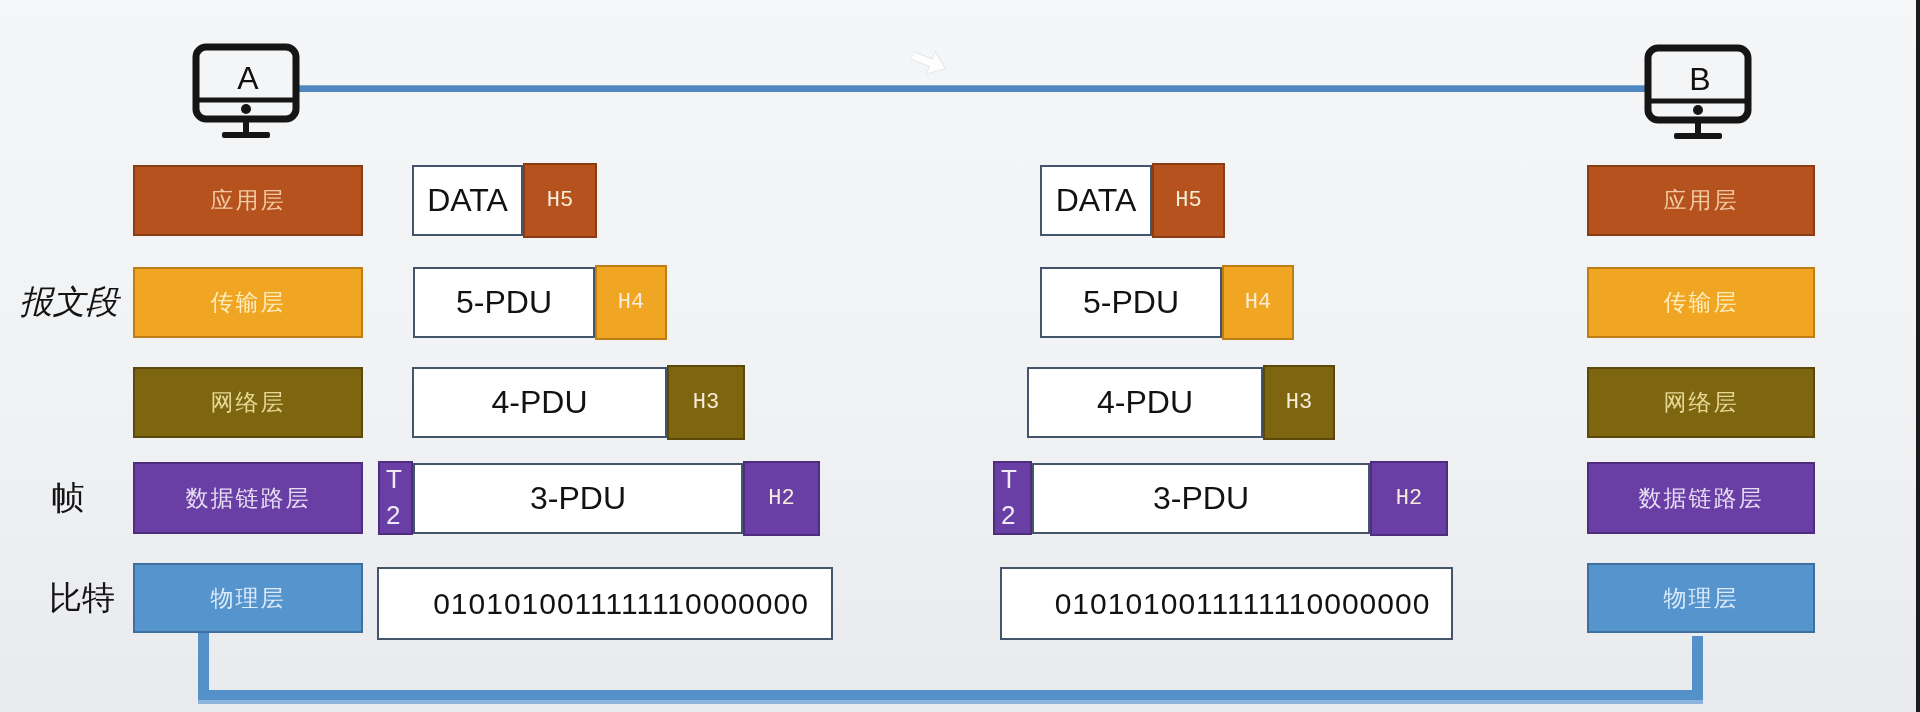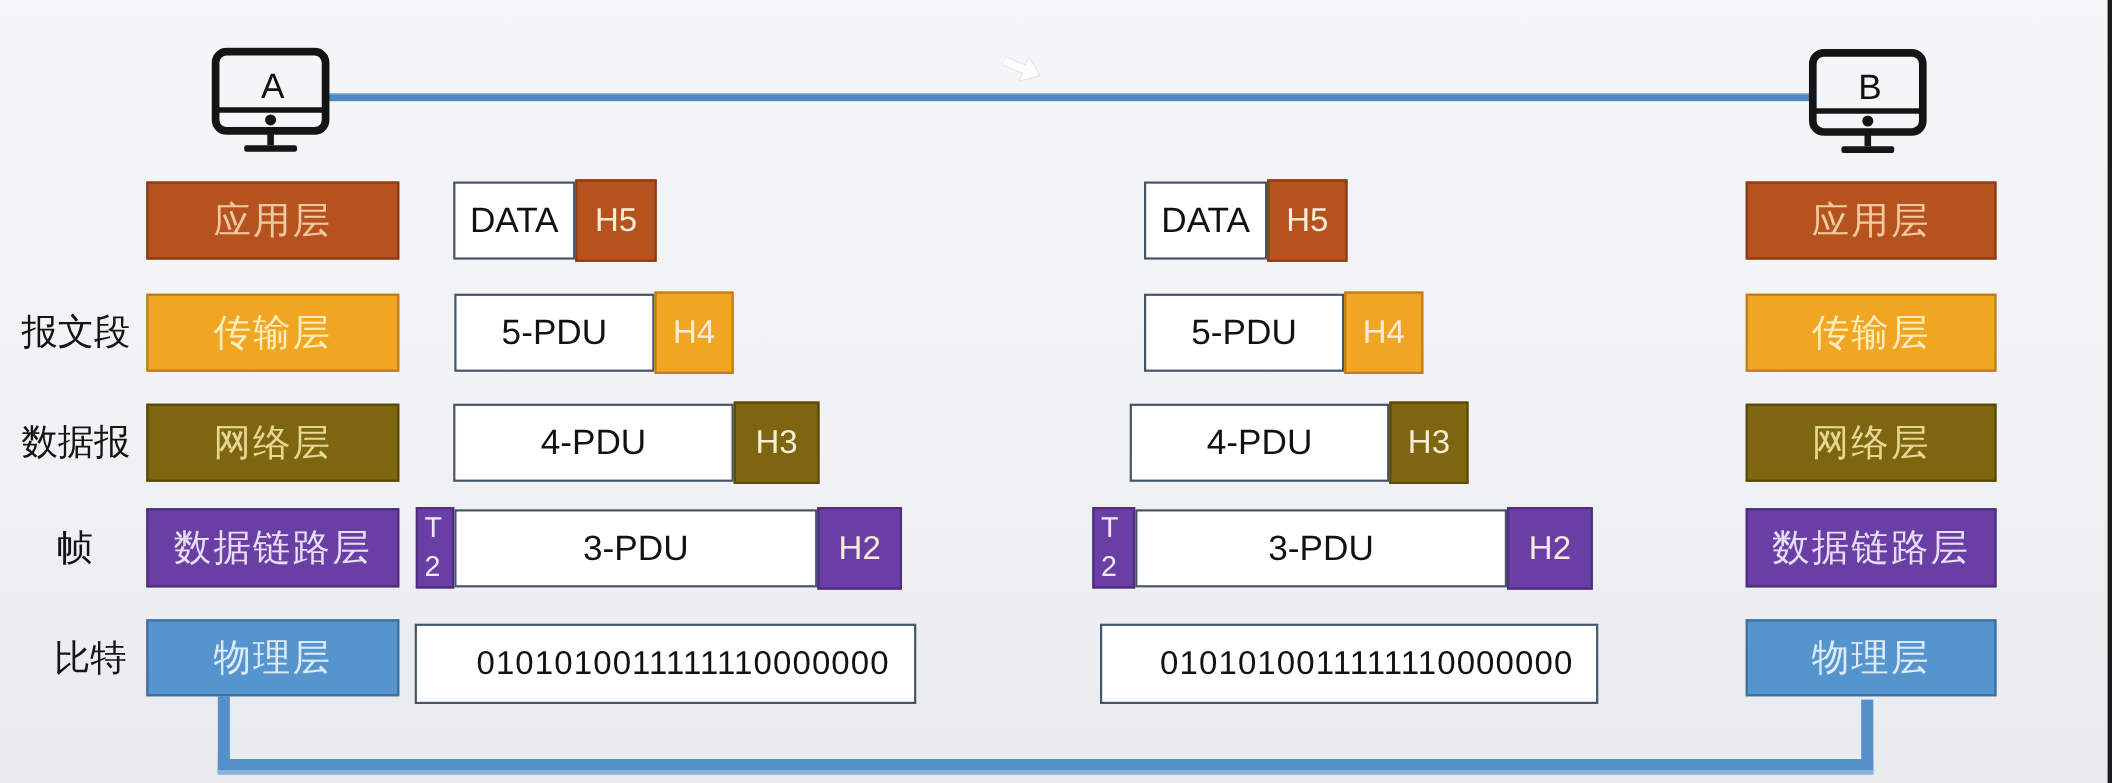--- a/index.html
+++ b/index.html
@@ -4,22 +4,22 @@
 <style>
   html,body{margin:0;padding:0;background:#ddd;}
   .canvas{
     position:relative;width:1920px;height:712px;overflow:hidden;
     background:linear-gradient(180deg,#f5f6f8 0%,#f1f2f4 55%,#e8eaed 100%);
     font-family:"Liberation Sans","DejaVu Sans",sans-serif;
   }
   .abs{position:absolute;box-sizing:border-box;}
   .box{position:absolute;box-sizing:border-box;display:flex;align-items:center;justify-content:center;}
   .white-box{background:#ffffff;border:2px solid var(--box-border);color:#121212;font-size:32px;}
-  .h-box{color:var(--header-text);font-size:30px;}
-  .layer{font-size:34px;letter-spacing:2px;}
+  .h-box{color:var(--header-text);font-size:22px;font-family:Liberation Mono, monospace;}
+  .layer{font-size:23px;letter-spacing:2px;}
   .c-app{background:var(--application);border:2px solid var(--application-border);color:var(--application-text);}
   .c-tra{background:var(--transport);border:2px solid var(--transport-border);color:var(--transport-text);}
   .c-net{background:var(--network);border:2px solid var(--network-border);color:var(--network-text);}
   .c-dat{background:var(--datalink);border:2px solid var(--datalink-border);color:var(--datalink-text);}
   .c-phy{background:var(--physical);border:2px solid var(--physical-border);color:var(--physical-text);}
   .h-box.c-app,.h-box.c-tra,.h-box.c-net,.h-box.c-dat{color:var(--header-text);}
   .unit{position:absolute;color:#141414;font-size:33px;display:flex;align-items:center;justify-content:center;}
   .t2{flex-direction:column;justify-content:space-between;align-items:flex-start;
       padding:3px 0 5px 6px;font-size:26px;line-height:1;color:#efe9f8;}
   .bits{font-size:30px;letter-spacing:1px;padding-left:32px;}
@@ -50,22 +50,21 @@
     <circle cx="55" cy="66" r="5" fill="#151515"></circle>
     <rect x="52" y="78" width="6" height="11" fill="#151515"></rect>
     <rect x="31" y="89" width="48" height="6" rx="2" fill="#151515"></rect>
     <text x="57" y="46" text-anchor="middle" font-size="32" fill="#111111">B</text>
   </svg>
 
   <svg class="abs" style="left:910px;top:50px;transform:rotate(22deg);opacity:0.95;" width="42" height="30" viewBox="0 0 42 30">
     <polygon points="0,9 20,9 20,1 36,13 20,25 20,17 0,17" fill="#ffffff" stroke="#e3e5e8" stroke-width="1"></polygon>
   </svg>
 
-  <div class="unit" style="left:8px;top:267px;width:122px;height:71px;">报文段</div>
-  <div class="unit" style="left:8px;top:367px;width:122px;height:71px;">数据报</div>
+  <div class="unit" style="left:8px;top:267px;width:122px;height:71px;font-style:italic;">报文段</div>
   <div class="unit" style="left:18px;top:462px;width:100px;height:72px;">帧</div>
   <div class="unit" style="left:32px;top:563px;width:100px;height:70px;">比特</div>
 
   <div class="box layer c-app" style="left:133px;top:165px;width:230px;height:71px;">应用层</div>
   <div class="box layer c-tra" style="left:133px;top:267px;width:230px;height:71px;">传输层</div>
   <div class="box layer c-net" style="left:133px;top:367px;width:230px;height:71px;">网络层</div>
   <div class="box layer c-dat" style="left:133px;top:462px;width:230px;height:72px;">数据链路层</div>
   <div class="box layer c-phy" style="left:133px;top:563px;width:230px;height:70px;">物理层</div>
 
   <div class="box white-box" style="left:412px;top:165px;width:111px;height:71px;">DATA</div>

